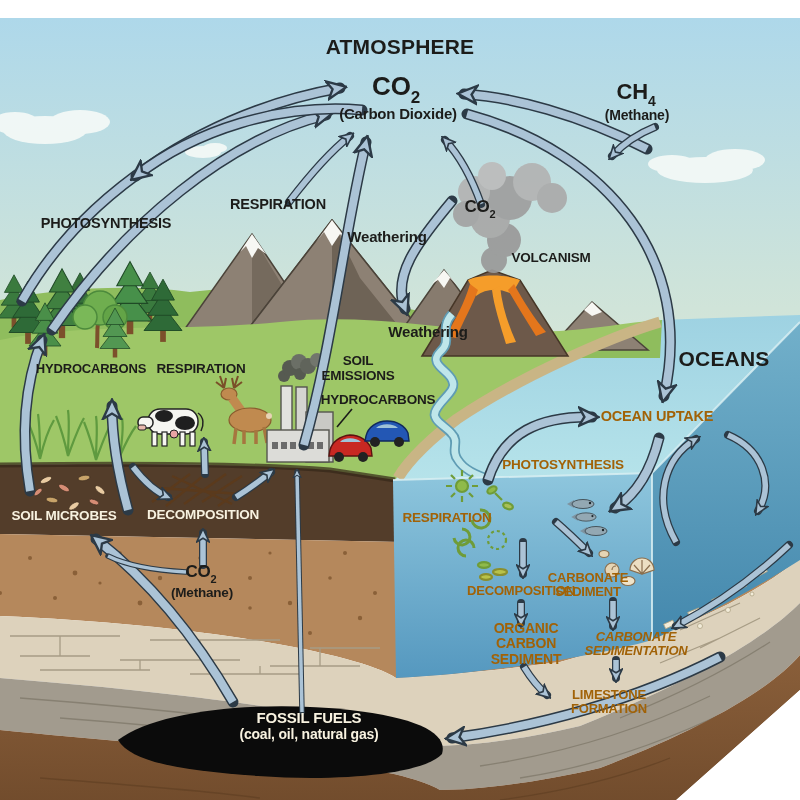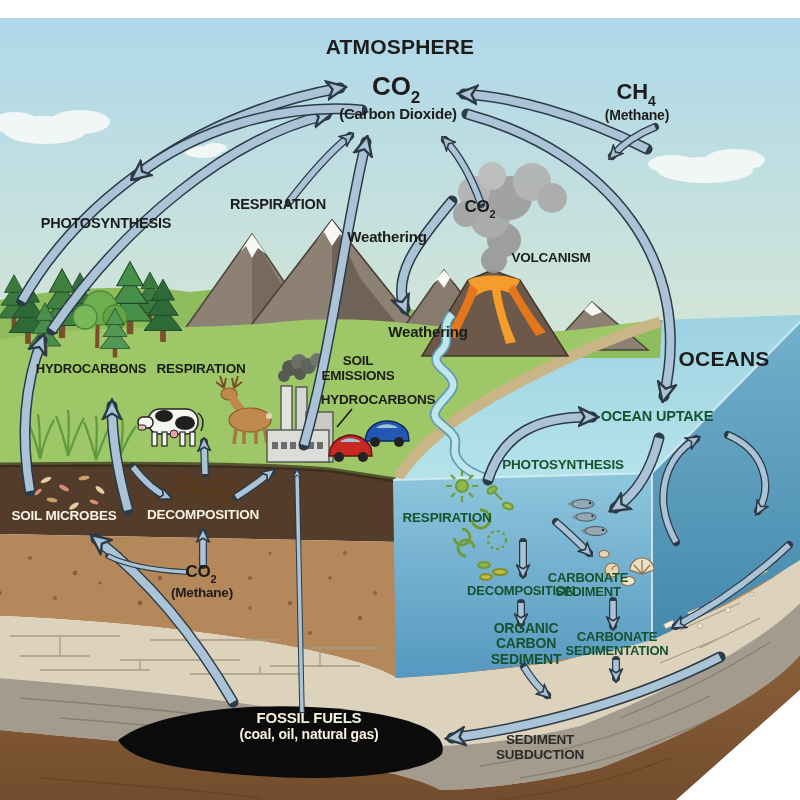--- a/index.html
+++ b/index.html
@@ -3,21 +3,21 @@
 <meta charset="utf-8">
 <style>
   html,body{margin:0;padding:0;background:#fff;}
   #stage{position:relative;width:800px;height:800px;overflow:hidden;font-family:"Liberation Sans",sans-serif;margin-top:18px;}
   #art{position:absolute;left:0;top:0;}
   .lbl{position:absolute;transform:translate(-50%,-50%);font:bold 13.5px/1.1 "Liberation Sans",sans-serif;
        color:#1c1c1a;text-align:center;letter-spacing:-0.2px;white-space:nowrap;}
   .wrap{white-space:normal;}
   .white{color:#f8f2e0;}
   .cream{color:#f1e9d2;}
-  .odark{color:#14532d;}
+  .odark{color:#a16207;}
   .big{font-size:21px;letter-spacing:0.2px;}
   .huge{font-size:22px;letter-spacing:1px;}
   .mix{font-size:15px;}
   .cap{font-size:15px;}
   .capsm{font-size:13px;}
   .f-main{font-size:26px;}  .f-main sub{font-size:17px;}
   .f-ch4{font-size:22px;}   .f-ch4 sub{font-size:14px;}
   .f-sm{font-size:17px;}    .f-sm sub{font-size:11px;}
   sub{position:relative;top:2px;font-weight:bold;}
   
@@ -479,18 +479,18 @@
 <div class="lbl odark" style="left:447px;top:500px;">RESPIRATION</div>
 
 <div class="lbl white" style="left:64px;top:498px;">SOIL MICROBES</div>
 <div class="lbl white" style="left:203px;top:497px;">DECOMPOSITION</div>
 <div class="lbl f-sm" style="left:201px;top:555px;"><span>CO</span><sub>2</sub></div>
 <div class="lbl" style="left:202px;top:575px;font-size:13.5px;">(Methane)</div>
 
 <div class="lbl odark" style="left:521px;top:573px;font-size:13px;">DECOMPOSITION</div>
 <div class="lbl odark wrap" style="left:588px;top:567px;width:100px;font-size:13px;">CARBONATE SEDIMENT</div>
 <div class="lbl odark wrap" style="left:526px;top:626px;width:90px;font-size:14px;">ORGANIC CARBON SEDIMENT</div>
-<div class="lbl odark wrap" style="left:617px;top:626px;width:150px;font-size:13px;">CARBONATE SEDIMENTATION</div>
+<div class="lbl odark wrap" style="left:636px;top:626px;width:150px;font-size:13px;font-style:italic;">CARBONATE SEDIMENTATION</div>
+<div class="lbl odark wrap" style="left:609px;top:684px;width:115px;font-size:13px;">LIMESTONE FORMATION</div>
 
 <div class="lbl white" style="left:309px;top:700px;font-size:15px;">FOSSIL FUELS</div>
 <div class="lbl white capsm" style="left:309px;top:717px;font-size:14px;">(coal, oil, natural gas)</div>
-<div class="lbl wrap" style="left:540px;top:730px;width:120px;color:#2b2b28;">SEDIMENT SUBDUCTION</div>
 </div>
 
 </body></html>

